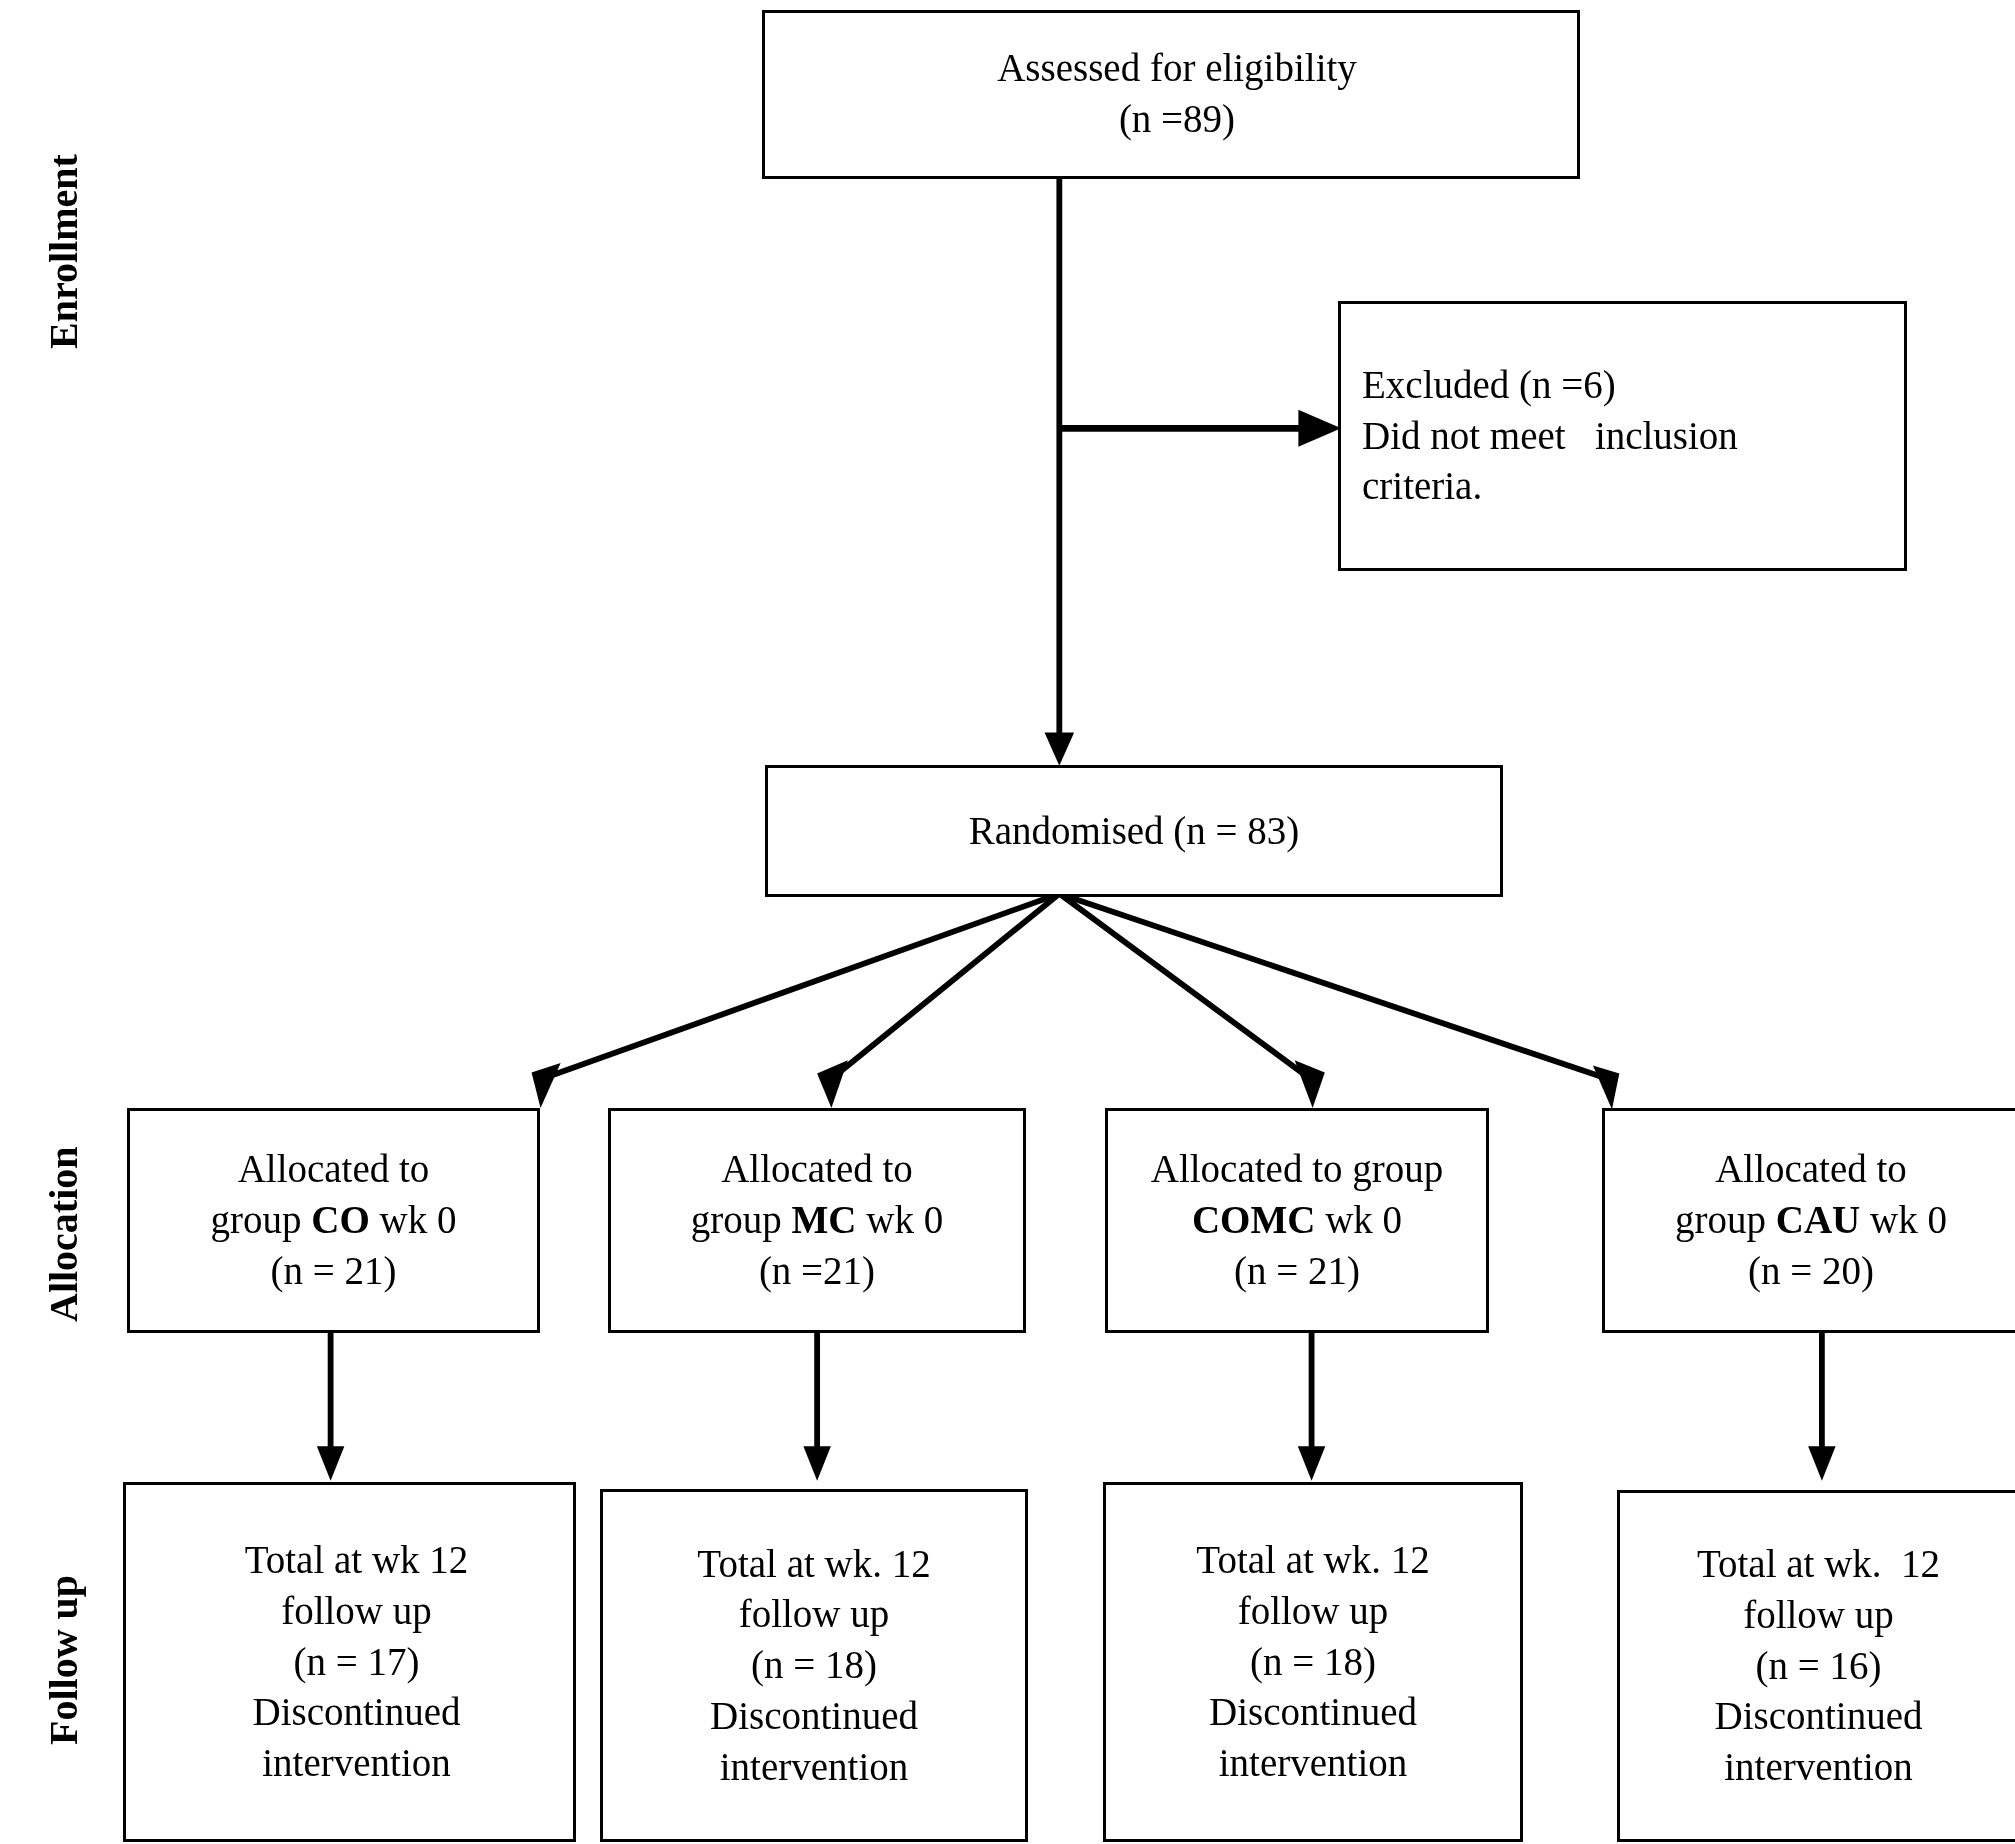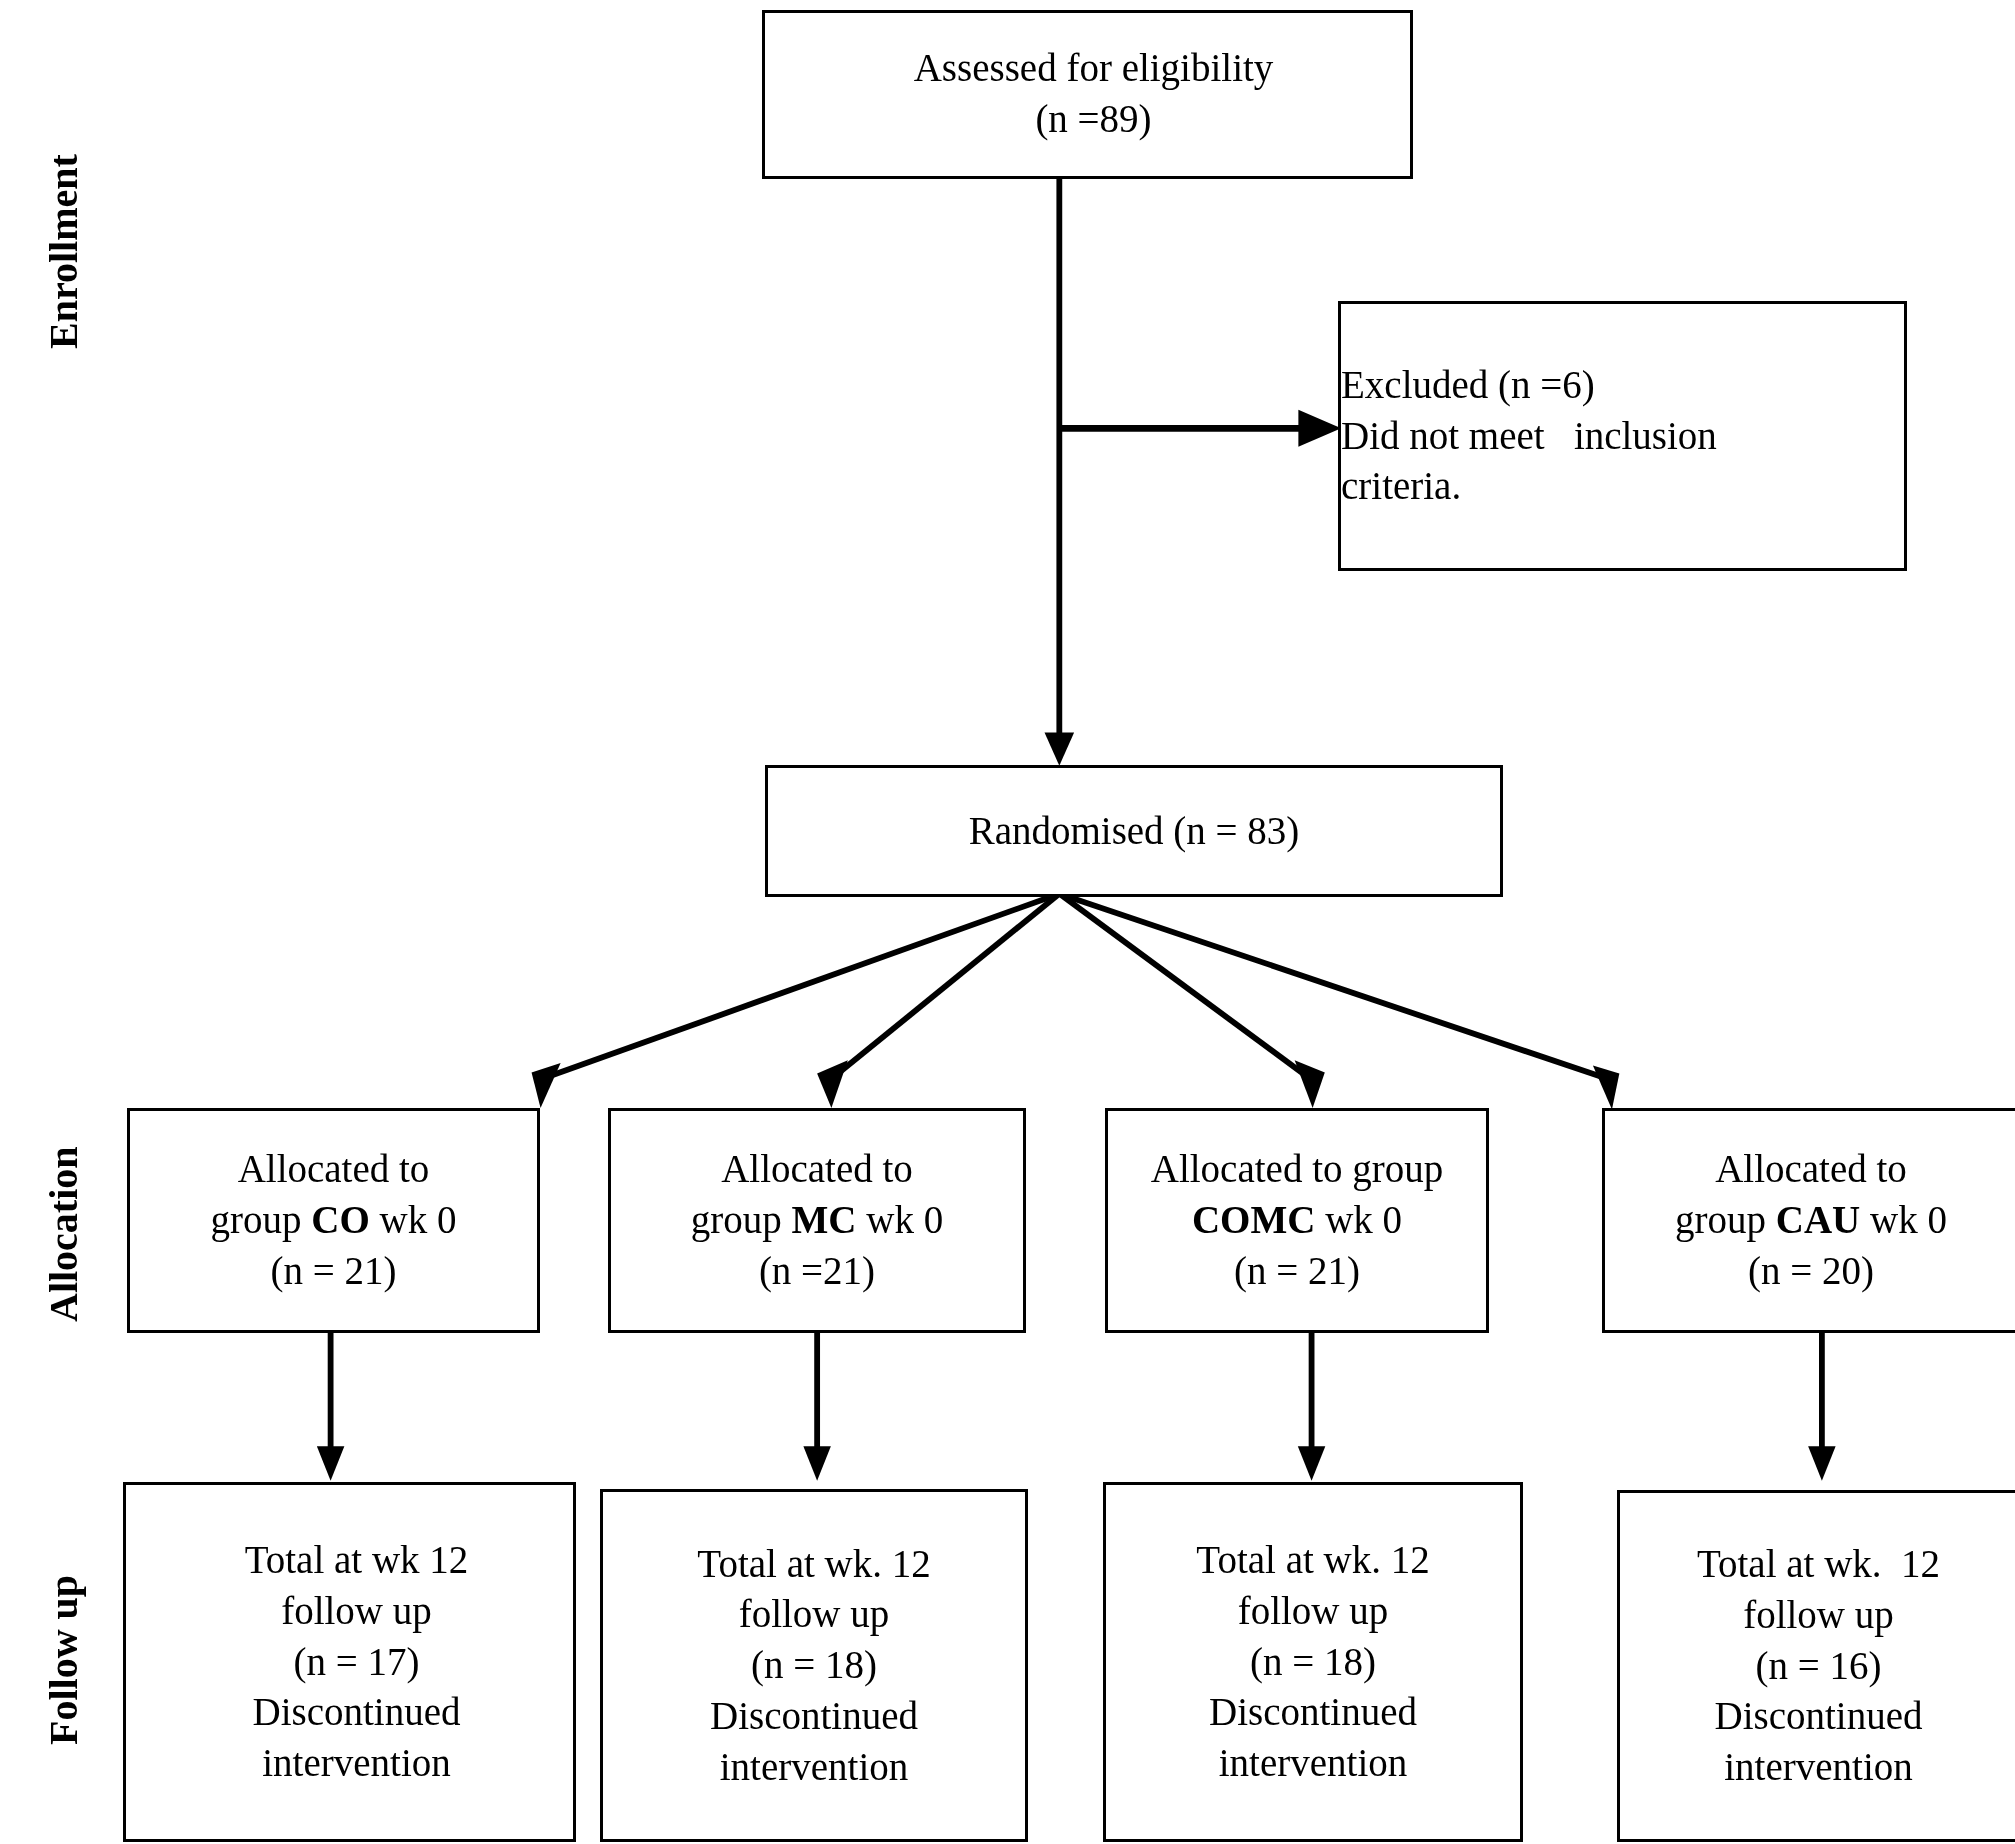--- a/index.html
+++ b/index.html
@@ -48,20 +48,21 @@
     line-height: 1.30;
     text-align: center;
   }
   .box .ln {
     display: block;
     white-space: pre;
   }
   .box.left-align {
     align-items: flex-start;
     text-align: left;
+    padding-left: 21px;
   }
   b.grp { font-weight: bold; }
 </style>
 </head>
 <body>
 
 <div id="page">
 
   <svg class="flow" viewBox="0 0 3810 3487">
     <defs>
@@ -112,21 +113,21 @@
     <g>
       <line x1="3445" y1="2520" x2="3445" y2="2740" stroke="#000000" stroke-width="11"></line>
       <path d="M 3419 2735 L 3471 2735 L 3445 2800 Z" fill="#000000"></path>
     </g>
   </svg>
 
   <div class="phase-label" style="left:40px; top:349px;">Enrollment</div>
   <div class="phase-label" style="left:40px; top:1322px;">Allocation</div>
   <div class="phase-label" style="left:40px; top:1745px;">Follow up</div>
 
-  <div class="box" style="left:762px; top:9.5px; width:651px; height:169px;padding-left:12px;">
+  <div class="box" style="left:762px; top:9.5px; width:818px; height:169px;padding-left:12px;">
     <span class="ln">Assessed for eligibility</span>
     <span class="ln">(n =89)</span>
   </div>
 
   <div class="box left-align" style="left:1338px; top:301px; width:569px; height:270px;">
     <span class="ln">Excluded (n =6)</span>
     <span class="ln">Did not meet   inclusion</span>
     <span class="ln">criteria.</span>
   </div>
 

